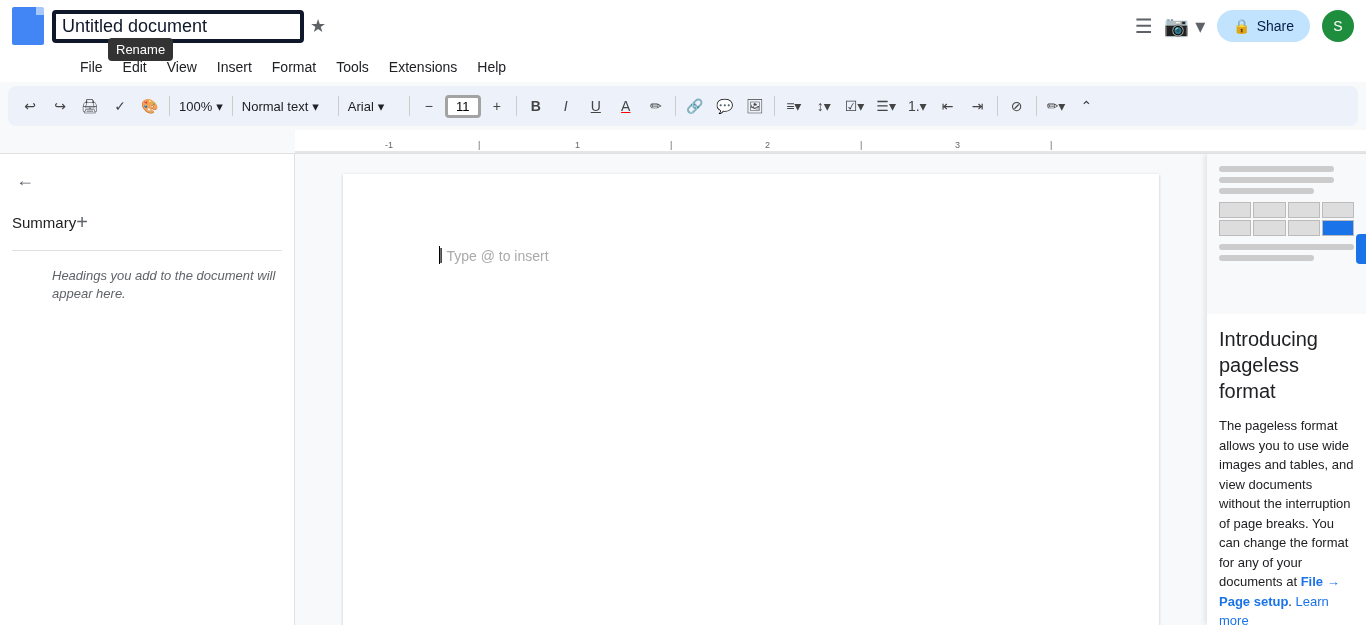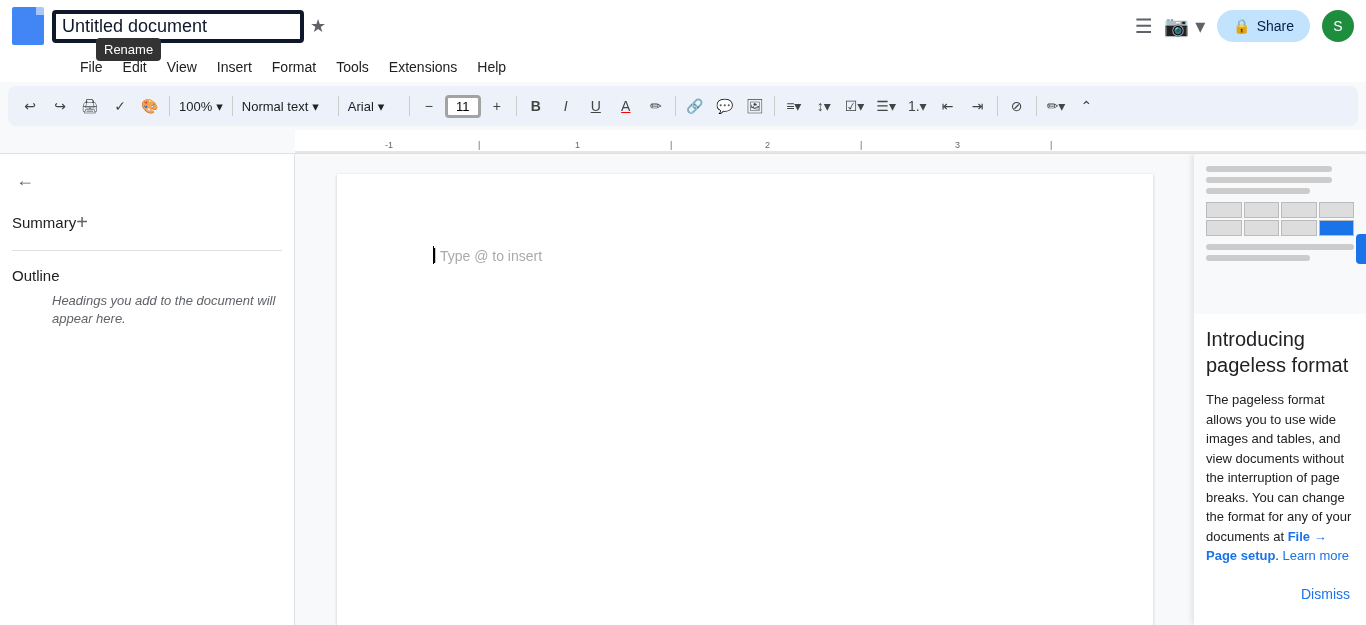--- a/index.html
+++ b/index.html
@@ -55,21 +55,21 @@
       font-size: 18px;
       font-weight: 400;
       color: #0f172a;
       outline: none;
       min-width: 160px;
     }
     #star-icon { color: #5f6368; font-size: 18px; cursor: pointer; }
     #rename-tooltip {
       position: absolute;
       top: 38px;
-      left: 96px;
+      left: 108px;
       background: #333;
       color: white;
       padding: 4px 8px;
       border-radius: 4px;
       font-size: 13px;
       z-index: 100;
     }
     #menu-bar {
       display: flex;
       align-items: center;
@@ -246,21 +246,21 @@
     #cursor {
       display: inline-block;
       width: 1px; height: 18px;
       background: #000;
       vertical-align: text-bottom;
       margin-right: 2px;
     }
 
     
     #pageless-panel {
-      width: 172px;
+      width: 159px;
       background: white;
       box-shadow: -2px 0 6px rgba(0,0,0,0.1);
       flex-shrink: 0;
       overflow: hidden;
       position: relative;
     }
     #pageless-preview {
       width: 100%;
       height: 160px;
       background: #f8f9fa;
@@ -432,21 +432,20 @@
 
 <div id="main-area">
 
   <div id="sidebar">
     <button id="back-btn">←</button>
     <div id="summary-row">
       <span id="summary-label">Summary</span>
       <button id="add-summary-btn">+</button>
     </div>
     <hr id="sidebar-divider">
-    <div id="outline-label">Outline</div>
     <p id="outline-hint">Headings you add to the document will appear here.</p>
   </div>
 
   <div id="doc-area">
     <div id="doc-page">
       <span id="cursor">|</span>
       <span id="cursor-placeholder">Type @ to insert</span>
     </div>
   </div>
 

